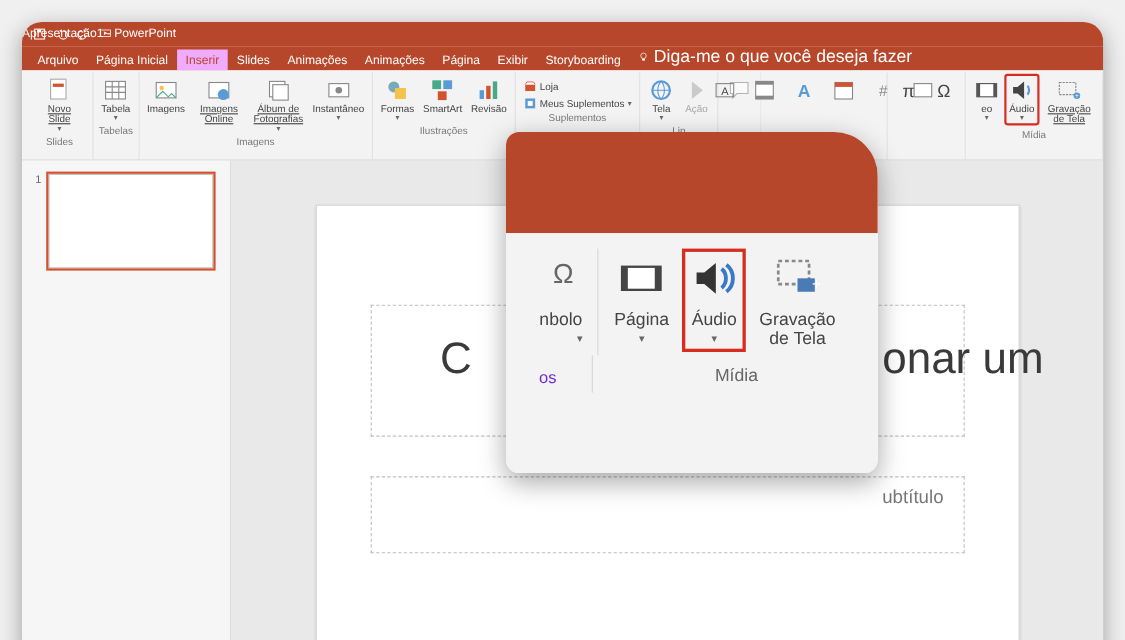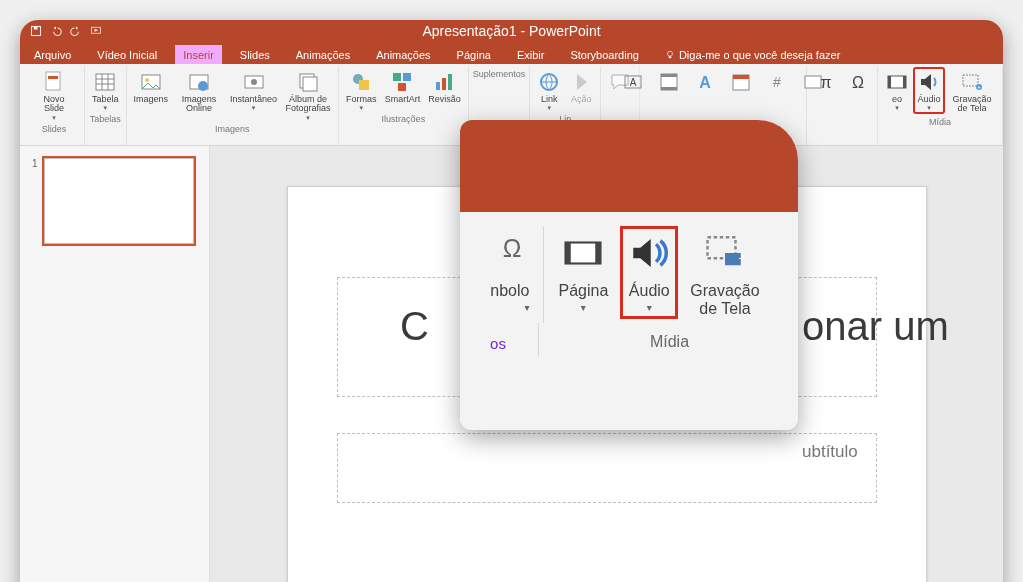--- a/index.html
+++ b/index.html
@@ -2,32 +2,32 @@
 <html><head>
 <meta charset="utf-8">
 <style>
   * { box-sizing: border-box; margin: 0; padding: 0; font-family: "Segoe UI", Tahoma, sans-serif; }
   body { background: #f0f0f0; padding: 20px; display: flex; align-items: flex-start; justify-content: center; }
   .frame-shadow { filter: drop-shadow(0 6px 10px rgba(0,0,0,0.35)); border-radius: 18px; background: #fff; width: 1023px; height: 582px; overflow: hidden; position: relative; }
   .window { width: 100%; height: 100%; display: flex; flex-direction: column; background: #fff; }
   .titlebar { background: #b7472a; height: 22px; display: flex; align-items: center; position: relative; }
   .qat { display: flex; gap: 8px; padding-left: 10px; align-items: center; }
   .qat-icon { width: 12px; height: 12px; opacity: .9; }
-  .title-center { position: absolute; left: 0; right: 0; text-align: center; font-size: 14px; color: #fff; pointer-events: none; }
-  .tabs { background: #b7472a; height: 22px; display: flex; align-items: flex-end; padding-left: 6px; gap: 10px; }
+  .title-center { position: absolute; left: 0; right: 0; font-size: 11px; color: #fff; pointer-events: none; }
+  .tabs { background: #b7472a; height: 22px; display: flex; align-items: flex-end; padding-left: 6px; }
   .tab { font-size: 11px; color: #fff; padding: 4px 8px 3px; cursor: pointer; }
   .tab.active { background: #f0abfc; color: #b7472a; }
-  .tell-me { display: flex; align-items: center; gap: 4px; margin-left: 8px; color: #fff; font-size: 11px; padding-bottom: 3px; }
+  .tell-me { display: flex; align-items: center; gap: 4px; margin-left: 8px; color: #fff; font-size: 16px; padding-bottom: 3px; }
   .ribbon { background: #f3f3f3; border-bottom: 1px solid #d6d6d6; display: flex; height: 82px; padding: 2px 0 0 4px; overflow: hidden; }
   .group { display: flex; flex-direction: column; align-items: center; padding: 2px 4px 0; position: relative; border-right: 1px solid #e1e1e1; }
   .group-row { display: flex; align-items: flex-start; gap: 2px; }
   .btn { display: flex; flex-direction: column; align-items: center; justify-content: flex-start; padding: 2px 3px; cursor: pointer; border-radius: 2px; }
   .btn .ic { width: 24px; height: 24px; }
   .btn-label { font-size: 9px; color: #444; text-align: center; line-height: 1.05; margin-top: 1px; white-space: nowrap; }
-  .btn-label.two { white-space: normal; width: 46px; }
+  .btn-label.two { white-space: normal; width: 46px; text-decoration: underline; }
   .group-name { font-size: 9px; color: #777; text-align: center; padding: 1px 0 2px; width: 100%; }
   .caret { font-size: 7px; color: #666; line-height: 1; }
   .stack { display: flex; flex-direction: column; align-items: flex-start; gap: 1px; }
   .mini { display: flex; align-items: center; gap: 3px; font-size: 9px; color: #444; padding: 1px 3px; cursor: pointer; }
   .mini .mic { width: 12px; height: 12px; }
   .highlighted { outline: 2px solid #d62d20; outline-offset: -1px; }
   .workspace { flex: 1; display: flex; background: #e9e9e9; min-height: 0; }
   .thumb-pane { width: 190px; background: #f6f6f6; border-right: 1px solid #ddd; padding: 12px 12px; }
   .thumb-wrap { display: flex; gap: 6px; }
   .thumb-num { font-size: 10px; color: #666; }
@@ -86,21 +86,21 @@
               <rect x="2" y="3" width="12" height="8" fill="none" stroke="#fff"></rect>
               <path d="M6 5l5 2-5 2z" fill="#fff"></path>
             </svg>
           </span>
     </div>
     <div class="title-center">Apresentação1 - PowerPoint</div>
   </div>
 
   <div class="tabs">
     <div class="tab">Arquivo</div>
-    <div class="tab">Vídeo Inicial</div>
+    <div class="tab">Página Inicial</div>
     <div class="tab active">Inserir</div>
     <div class="tab">Slides</div>
     <div class="tab">Animações</div>
     <div class="tab">Animações</div>
     <div class="tab">Página</div>
     <div class="tab">Exibir</div>
     <div class="tab">Storyboarding</div>
     <div class="tell-me">
       <span>
             <svg width="10" height="10" viewBox="0 0 16 16">
@@ -165,36 +165,36 @@
                   <rect x="3" y="5" width="18" height="14" fill="#fff" stroke="#888"></rect>
                   <circle cx="16" cy="16" r="5" fill="#5b9bd5"></circle>
                 </svg>
               </span>
           <span class="btn-label two" style="white-space:pre-line">Imagens
 Online</span>
         </div>
         <div class="btn">
           <span class="ic">
                 <svg viewBox="0 0 24 24">
+                  <rect x="4" y="4" width="14" height="14" fill="#fff" stroke="#888"></rect>
+                  <rect x="7" y="7" width="14" height="14" fill="#fff" stroke="#888"></rect>
+                </svg>
+              </span>
+          <span class="btn-label two" style="white-space:pre-line">Álbum de
+Fotografias</span>
+          <span class="caret">▾</span>
+        </div>
+        <div class="btn">
+          <span class="ic">
+                <svg viewBox="0 0 24 24">
                   <rect x="3" y="6" width="18" height="12" fill="#fff" stroke="#888"></rect>
                   <circle cx="12" cy="12" r="3" fill="#888"></circle>
                 </svg>
               </span>
           <span class="btn-label">Instantâneo</span>
-          <span class="caret">▾</span>
-        </div>
-        <div class="btn">
-          <span class="ic">
-                <svg viewBox="0 0 24 24">
-                  <rect x="4" y="4" width="14" height="14" fill="#fff" stroke="#888"></rect>
-                  <rect x="7" y="7" width="14" height="14" fill="#fff" stroke="#888"></rect>
-                </svg>
-              </span>
-          <span class="btn-label two" style="white-space:pre-line">Álbum de
-Fotografias</span>
           <span class="caret">▾</span>
         </div>
       </div>
       <div class="group-name">Imagens</div>
     </div>
 
     <div class="group">
       <div class="group-row">
         <div class="btn">
           <span class="ic">
@@ -224,33 +224,54 @@
                   <rect x="16" y="4" width="4" height="16" fill="#4a8"></rect>
                 </svg>
               </span>
           <span class="btn-label">Revisão</span>
         </div>
       </div>
       <div class="group-name">Ilustrações</div>
     </div>
 
     <div class="group">
+      <div class="stack" style="padding-top:4px">
+        <div class="mini">
+          <span class="mic">
+                <svg viewBox="0 0 16 16">
+                  <rect x="2" y="5" width="12" height="8" fill="#d2532f"></rect>
+                  <path d="M2 5l2-3h8l2 3" fill="#fff" stroke="#d2532f"></path>
+                </svg>
+              </span>
+          <span>Loja</span>
+        </div>
+        <div class="mini">
+          <span class="mic">
+                <svg viewBox="0 0 16 16">
+                  <rect x="2" y="2" width="12" height="12" fill="#5b9bd5"></rect>
+                  <rect x="5" y="5" width="6" height="6" fill="#fff"></rect>
+                </svg>
+              </span>
+          <span>Meus Suplementos</span>
+          <span class="caret">▾</span>
+        </div>
+      </div>
       <div class="group-name">Suplementos</div>
     </div>
 
     <div class="group">
       <div class="group-row">
         <div class="btn">
           <span class="ic">
                 <svg viewBox="0 0 24 24">
                   <circle cx="12" cy="12" r="8" fill="none" stroke="#5b9bd5" stroke-width="2"></circle>
                   <path d="M4 12h16M12 4c4 4 4 12 0 16M12 4c-4 4-4 12 0 16" fill="none" stroke="#5b9bd5"></path>
                 </svg>
               </span>
-          <span class="btn-label">Link</span>
+          <span class="btn-label">Tela</span>
           <span class="caret">▾</span>
         </div>
         <div class="btn" style="opacity:.45">
           <span class="ic">
                 <svg viewBox="0 0 24 24">
                   <path d="M8 4l10 8-10 8z" fill="#999"></path>
                 </svg>
               </span>
           <span class="btn-label">Ação</span>
         </div>

